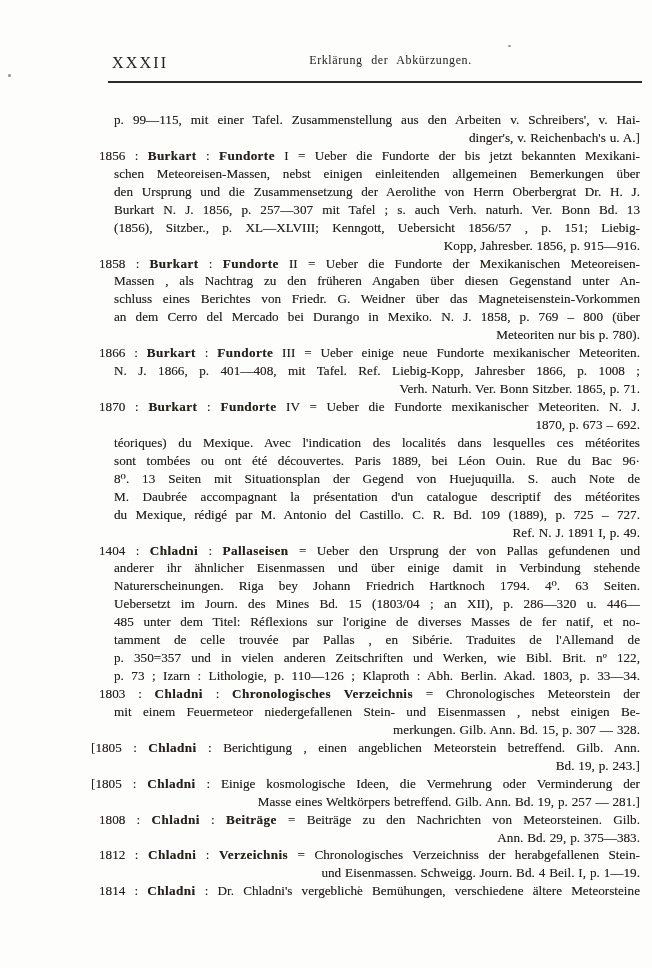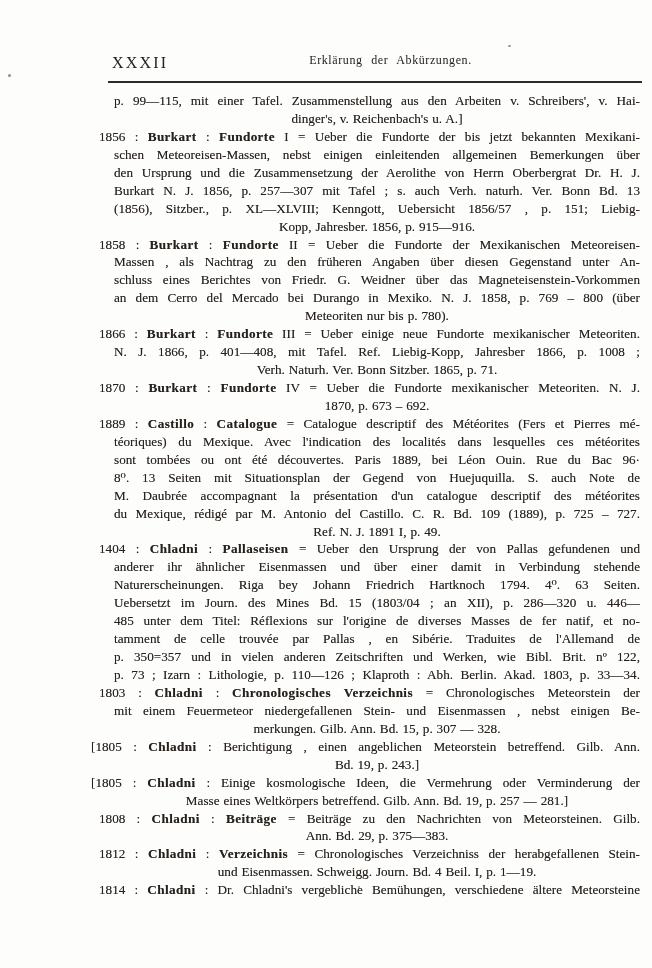--- a/index.html
+++ b/index.html
@@ -24,28 +24,28 @@
   .page-title{
     position:absolute; left:141px; top:53px; width:499px;
     text-align:center; font-size:12px;
     letter-spacing:0.6px; word-spacing:5px;
   }
   .rule{
     position:absolute; left:108px; top:81px; width:534px; height:1.6px;
     background:#2e2a26;
   }
   .text-block{
-    position:absolute; left:99px; top:92px; width:541px;
+    position:absolute; left:99px; top:111px; width:541px;
     font-size:13.2px;
     text-shadow:0 0 0.4px rgba(38,33,28,0.45);
   }
   .entry{ margin:0; padding:0; }
   .line{
     height:17.95px; line-height:17.95px;
-    overflow:hidden; text-align:center; word-spacing:0.6px;
+    overflow:hidden; text-align:right; word-spacing:0.6px;
     white-space:normal;
   }
   .line.fill{ text-align:justify; text-align-last:justify; }
   .line.indent{ padding-left:15px; }
   .line.out{ margin-left:-8px; }
   .b{ font-weight:bold; letter-spacing:0.4px; }
   .speckle{
     position:absolute; border-radius:50%;
     background:rgba(60,55,50,0.55);
   }
@@ -88,31 +88,30 @@
       <div class="entry">
         <div class="line fill"><span>1866 : </span><span class="b">Burkart</span><span> : </span><span class="b">Fundorte</span><span> III = Ueber einige neue Fundorte mexikanischer Meteoriten.</span></div>
         <div class="line indent fill"><span>N. J. 1866, p. 401—408, mit Tafel. Ref. Liebig-Kopp, Jahresber 1866, p. 1008 ;</span></div>
         <div class="line indent"><span>Verh. Naturh. Ver. Bonn Sitzber. 1865, p. 71.</span></div>
       </div>
       <div class="entry">
         <div class="line fill"><span>1870 : </span><span class="b">Burkart</span><span> : </span><span class="b">Fundorte</span><span> IV = Ueber die Fundorte mexikanischer Meteoriten. N. J.</span></div>
         <div class="line indent"><span>1870, p. 673 – 692.</span></div>
       </div>
       <div class="entry">
-        <div class="line fill"><span>1889 : </span><span class="b">Castillo</span><span> : </span><span class="b">Catalogue</span><span> = Catalogue descriptif des Météorites (Fers et Pierres mé-</span></div>
         <div class="line indent fill"><span>téoriques) du Mexique. Avec l'indication des localités dans lesquelles ces météorites</span></div>
         <div class="line indent fill"><span>sont tombées ou ont été découvertes. Paris 1889, bei Léon Ouin. Rue du Bac 96·</span></div>
         <div class="line indent fill"><span>8⁰. 13 Seiten mit Situationsplan der Gegend von Huejuquilla. S. auch Note de</span></div>
         <div class="line indent fill"><span>M. Daubrée accompagnant la présentation d'un catalogue descriptif des météorites</span></div>
         <div class="line indent fill"><span>du Mexique, rédigé par M. Antonio del Castillo. C. R. Bd. 109 (1889), p. 725 – 727.</span></div>
         <div class="line indent"><span>Ref. N. J. 1891 I, p. 49.</span></div>
       </div>
       <div class="entry">
         <div class="line fill"><span>1404 : </span><span class="b">Chladni</span><span> : </span><span class="b">Pallaseisen</span><span> = Ueber den Ursprung der von Pallas gefundenen und</span></div>
-        <div class="line indent fill"><span>anderer ihr ähnlicher Eisenmassen und über einer damit in Verbindung stehende</span></div>
+        <div class="line indent fill"><span>anderer ihr ähnlicher Eisenmassen und über einige damit in Verbindung stehende</span></div>
         <div class="line indent fill"><span>Naturerscheinungen. Riga bey Johann Friedrich Hartknoch 1794. 4⁰. 63 Seiten.</span></div>
         <div class="line indent fill"><span>Uebersetzt im Journ. des Mines Bd. 15 (1803/04 ; an XII), p. 286—320 u. 446—</span></div>
         <div class="line indent fill"><span>485 unter dem Titel: Réflexions sur l'origine de diverses Masses de fer natif, et no-</span></div>
         <div class="line indent fill"><span>tamment de celle trouvée par Pallas , en Sibérie. Traduites de l'Allemand de</span></div>
         <div class="line indent fill"><span>p. 350=357 und in vielen anderen Zeitschriften und Werken, wie Bibl. Brit. nº 122,</span></div>
         <div class="line indent fill"><span>p. 73 ; Izarn : Lithologie, p. 110—126 ; Klaproth : Abh. Berlin. Akad. 1803, p. 33—34.</span></div>
       </div>
       <div class="entry">
         <div class="line fill"><span>1803 : </span><span class="b">Chladni</span><span> : </span><span class="b">Chronologisches Verzeichnis</span><span> = Chronologisches Meteorstein der</span></div>
         <div class="line indent fill"><span>mit einem Feuermeteor niedergefallenen Stein- und Eisenmassen , nebst einigen Be-</span></div>

